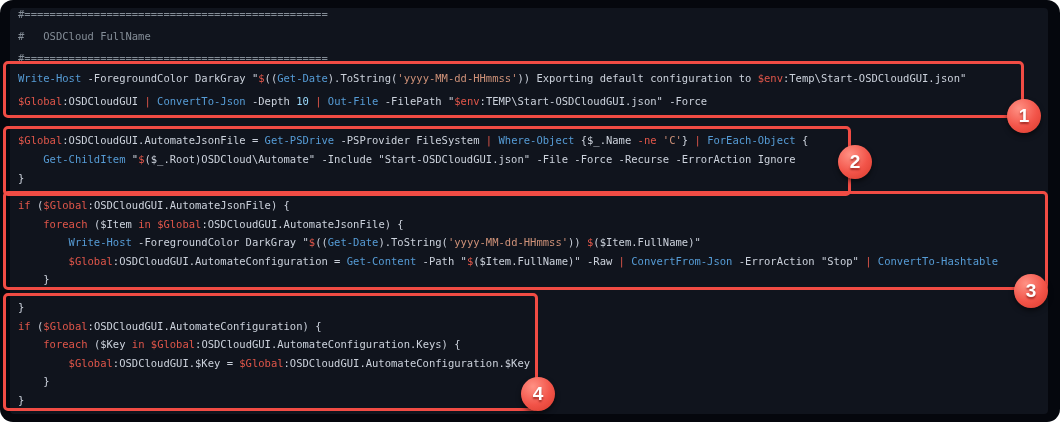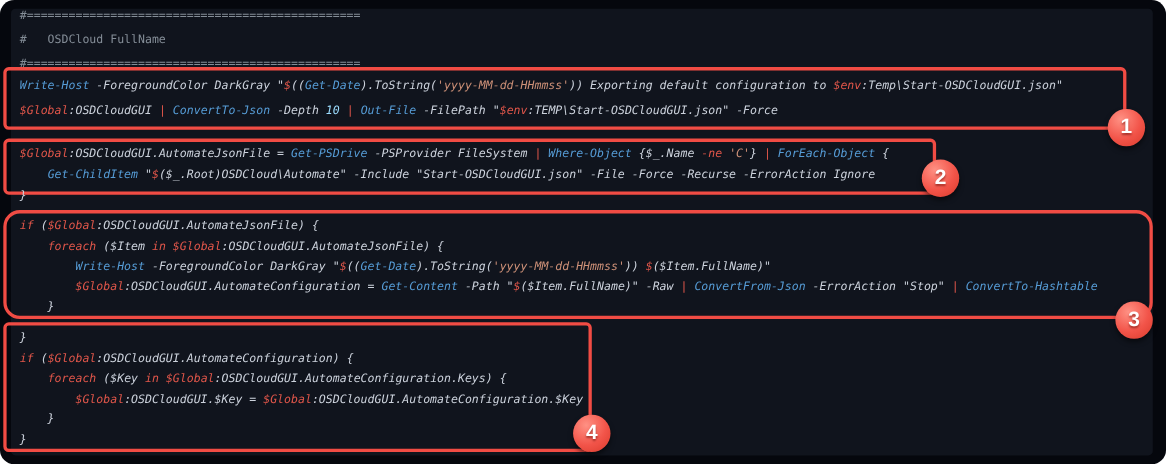--- a/index.html
+++ b/index.html
@@ -9,24 +9,24 @@
     --badge_hi:#ff9184; --badge_mid:#f25449; --badge_lo:#d93a2b;
   }
   *{margin:0;padding:0;box-sizing:border-box;}
   html,body{width:1060px;height:422px;background:var(--page_bg);overflow:hidden;}
   body{position:relative;font-family:"DejaVu Sans Mono","Liberation Mono",monospace;}
   .window{position:absolute;inset:0;background:var(--window_bg);border-radius:13px;}
   .surface{position:absolute;left:10px;top:8px;right:12px;bottom:8px;background:var(--surface_bg);border-radius:4px;}
   .code-block{position:absolute;white-space:pre;font-size:10.5px;color:var(--text);}
   .code-line{white-space:pre;}
   .comments{top:3px;left:18px;line-height:22px;}
-  .anno-box{border:3px solid var(--box_border);border-radius:5px;padding:2px 0 0 12px;overflow:visible;font-style:italic;}
+  .anno-box{border:3px solid var(--box_border);border-radius:5px;padding:2px 0 0 12px;overflow:visible;}
   .box1{top:61px;left:3px;width:1021px;height:57px;line-height:23px;padding-top:3px;}
-  .box2{top:126px;left:3px;width:848px;height:51px;line-height:19px;}
-  .box3{top:191px;left:3px;width:1045px;height:99px;line-height:18.5px;border-radius:15px;}
+  .box2{top:126px;left:3px;width:848px;height:70px;line-height:19px;}
+  .box3{top:191px;left:3px;width:1045px;height:99px;line-height:18.5px;}
   .box4{top:293px;left:3px;width:535px;height:118px;line-height:18.5px;}
   .tok-c{color:var(--comment);}
   .tok-d{color:var(--text);}
   .tok-b{color:var(--cmdlet);}
   .tok-r{color:var(--keyword);}
   .tok-s{color:var(--string);}
   .tok-n{color:var(--number);}
   .badge{
     position:absolute;width:34px;height:34px;border-radius:50%;
     background:radial-gradient(circle at 35% 28%, var(--badge_hi) 0%, var(--badge_mid) 55%, var(--badge_lo) 100%);

